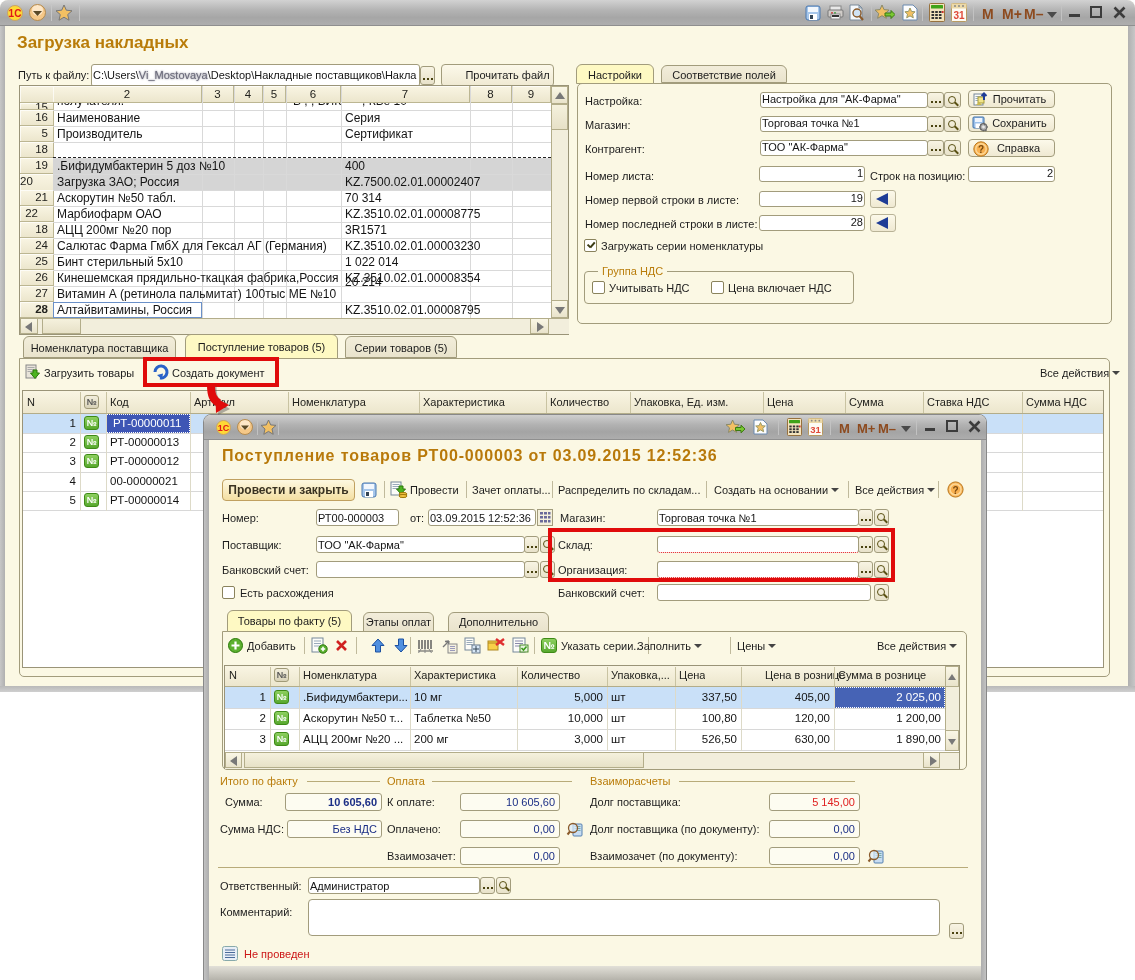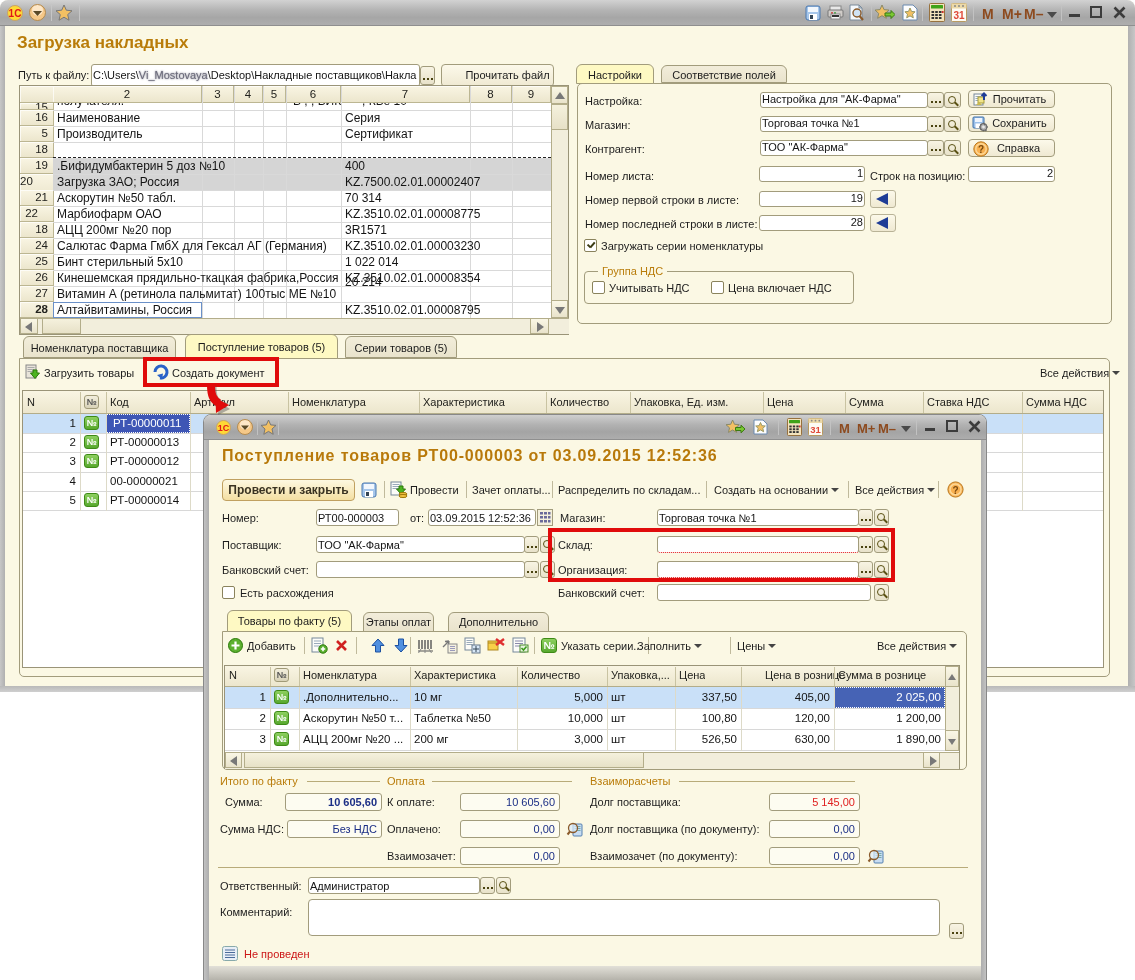--- a/index.html
+++ b/index.html
@@ -605,21 +605,21 @@
   <div class="ab" style="left:95px;top:272px;width:1px;height:64px;background:#dddac8"></div>
   <div class="ab" style="left:206px;top:272px;width:1px;height:64px;background:#dddac8"></div>
   <div class="ab" style="left:313px;top:272px;width:1px;height:64px;background:#dddac8"></div>
   <div class="ab" style="left:403px;top:272px;width:1px;height:64px;background:#dddac8"></div>
   <div class="ab" style="left:471px;top:272px;width:1px;height:64px;background:#dddac8"></div>
   <div class="ab" style="left:537px;top:272px;width:1px;height:64px;background:#dddac8"></div>
   <div class="ab" style="left:630px;top:272px;width:1px;height:64px;background:#dddac8"></div>
   <div class="ab" style="left:741px;top:272px;width:1px;height:64px;background:#dddac8"></div>
   <div class="vt" style="left:21px;top:276px;width:41px;text-align:right">1</div>
   <div class="nic" style="left:70px;top:275px">№</div>
-  <div class="vt" style="left:99px;top:276px">.Дополнительно...</div>
+  <div class="vt" style="left:99px;top:276px">.Бифидумбактери...</div>
   <div class="vt" style="left:210px;top:276px">10 мг</div>
   <div class="vt" style="left:313px;top:276px;width:86px;text-align:right">5,000</div>
   <div class="vt" style="left:407px;top:276px">шт</div>
   <div class="vt" style="left:471px;top:276px;width:62px;text-align:right">337,50</div>
   <div class="vt" style="left:537px;top:276px;width:89px;text-align:right">405,00</div>
   <div class="vt" style="left:630px;top:276px;width:107px;text-align:right;color:#fff">2 025,00</div>
   <div class="vt" style="left:21px;top:297px;width:41px;text-align:right">2</div>
   <div class="nic" style="left:70px;top:296px">№</div>
   <div class="vt" style="left:99px;top:297px">Аскорутин №50 т...</div>
   <div class="vt" style="left:210px;top:297px">Таблетка №50</div>

